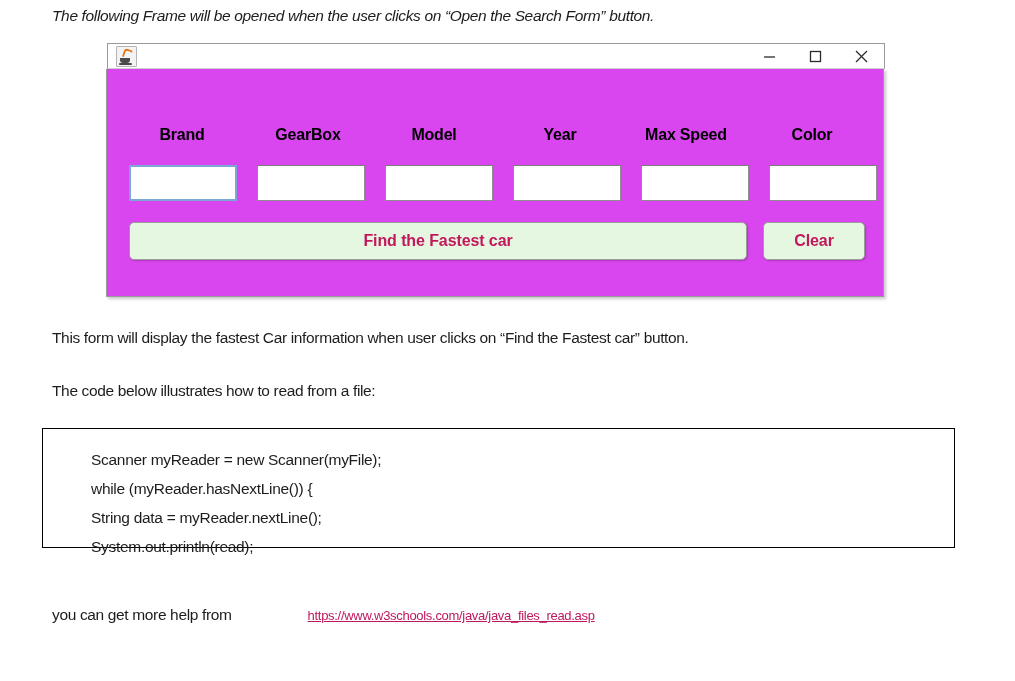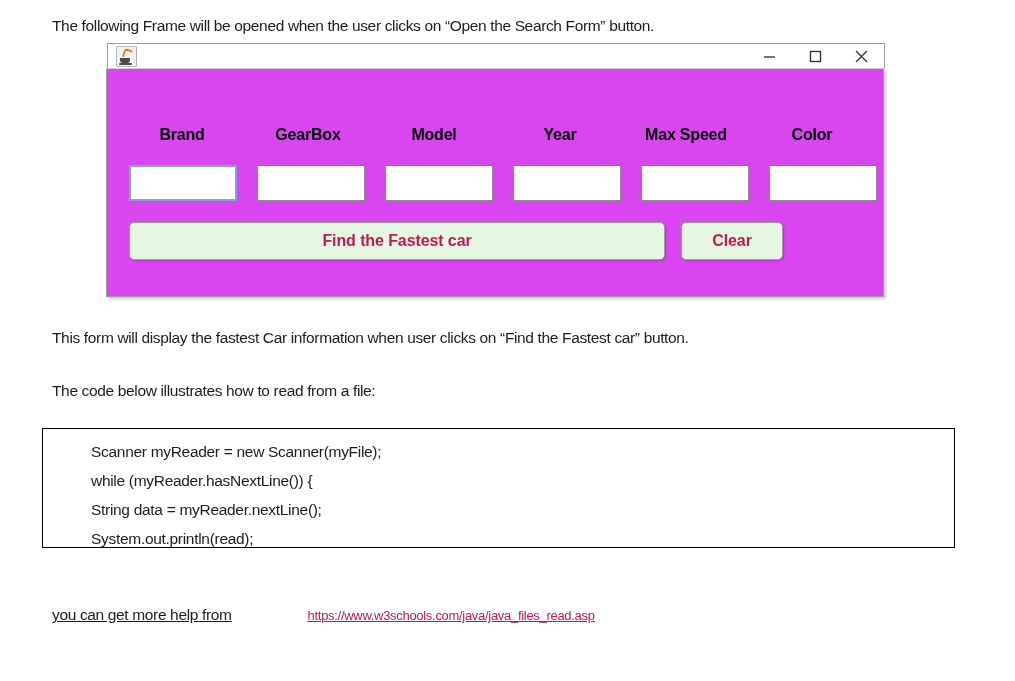--- a/index.html
+++ b/index.html
@@ -18,21 +18,21 @@
 
   
   .doc-para {
     position: absolute;
     font-size: 15.5px;
     line-height: 20px;
     letter-spacing: -0.35px;
     color: #1c1c1c;
     white-space: nowrap;
   }
-  #para-intro   { left: 52px; top: 16px; }
+  #para-intro   { left: 52px; top: 6px; font-style: italic; }
   #para-display { left: 52px; top: 328px; }
   #para-code    { left: 52px; top: 381px; }
 
   
   .frame {
     position: absolute;
     left: 106px;
     top: 69px;
     width: 778px;
     height: 228px;
@@ -169,52 +169,51 @@
     font-size: 16px;
     font-weight: bold;
     color: #c2185b;
     letter-spacing: -0.1px;
     box-shadow: 1px 1px 2px rgba(0,0,0,0.22);
     cursor: pointer;
     display: flex;
     align-items: center;
     justify-content: center;
   }
-  #btn-find  { width: 536px; margin-right: 16px; }
+  #btn-find  { width: 618px; margin-right: 16px; }
   #btn-clear { width: 102px; }
 
   
   .code-box {
     position: absolute;
     left: 42px;
     top: 428px;
     width: 913px;
     height: 120px;
     border: 1px solid #000000;
     box-sizing: border-box;
     background: #ffffff;
-    padding: 8px 0 0 48px;
+    padding: 16px 0 0 48px;
   }
   .code-line {
     font-family: "Liberation Sans", sans-serif;
     font-size: 15.5px;
     line-height: 29px;
     letter-spacing: -0.3px;
     color: #1c1c1c;
     white-space: nowrap;
   }
 
   
   .footer-row {
     position: absolute;
     left: 52px;
     top: 606px;
     display: flex;
     align-items: baseline;
-    text-decoration: underline;
   }
   .footer-text {
     font-size: 15.5px;
     letter-spacing: -0.35px;
     color: #1c1c1c;
     white-space: nowrap;
   }
   .footer-link {
     margin-left: 76px;
     font-size: 13px;

